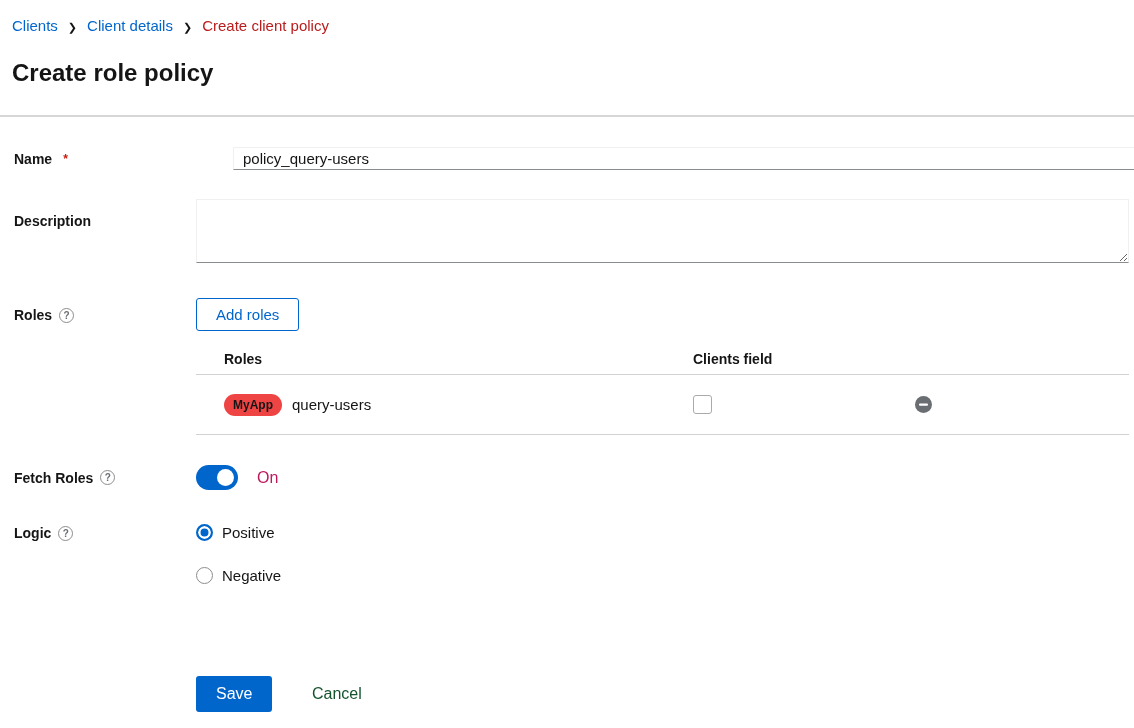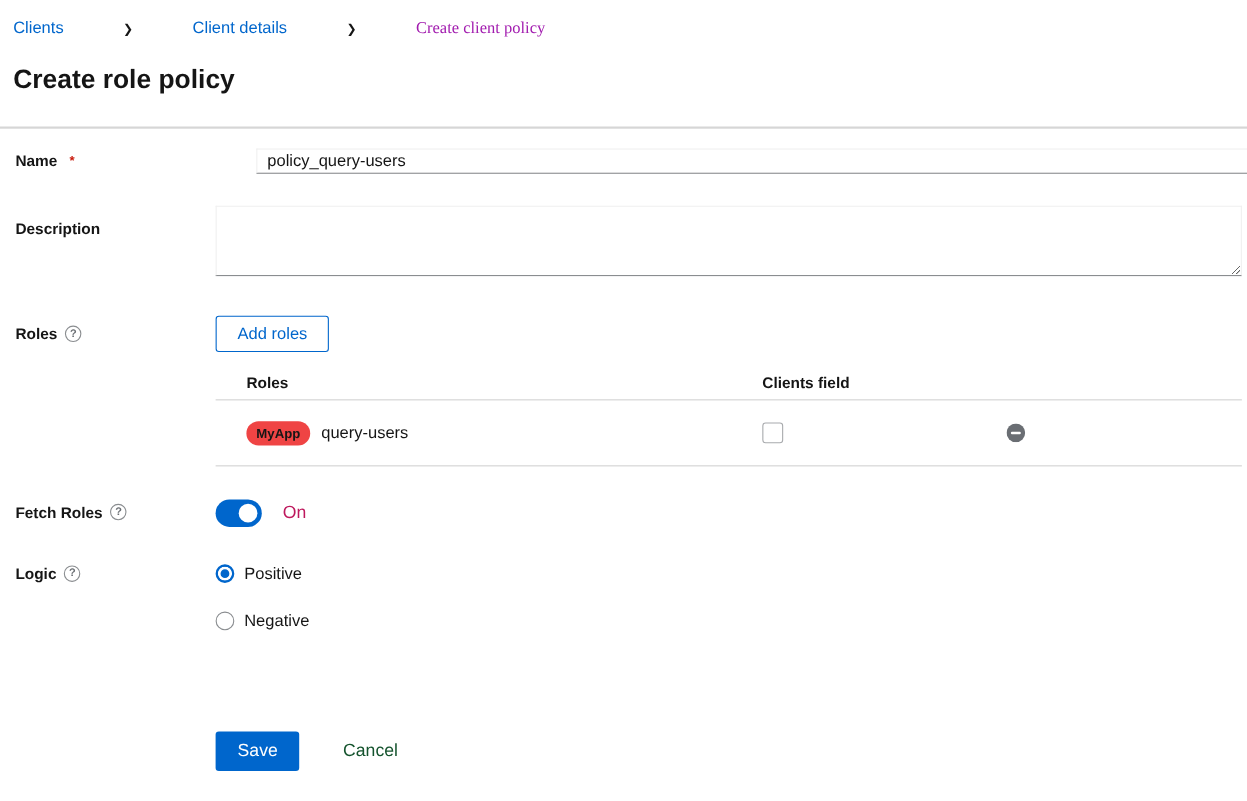--- a/index.html
+++ b/index.html
@@ -1,28 +1,28 @@
 <!DOCTYPE html>
 <html><head>
 <meta charset="utf-8">
 <style>
   * { margin: 0; padding: 0; box-sizing: border-box; }
   html, body { width: 1134px; height: 728px; background: #fff; overflow: hidden; }
   body { font-family: "Liberation Sans", "DejaVu Sans", sans-serif; color: #151515; }
 
   
   .page-header { padding: 17px 12px 27px 12px; border-bottom: 2px solid #d6d6d6; background: #fff; }
-  .breadcrumb { display: flex; align-items: center; font-size: 15px; line-height: 18px; gap: 44px; }
+  .breadcrumb { display: flex; align-items: center; font-size: 15px; line-height: 18px; }
   .breadcrumb a { color: #0066cc; text-decoration: none; cursor: pointer; }
   .breadcrumb .sep { margin: 0 10px; font-size: 11px; color: #151515; font-weight: bold; transform: translateY(1px); }
-  .breadcrumb .current { color: #a21caf; font-family: Liberation Serif, serif; }
+  .breadcrumb .current { color: #b91c1c; }
   h1.page-title { margin-top: 23px; font-size: 24px; line-height: 30px; font-weight: bold; color: #151515; letter-spacing: 0; }
 
   
-  .form { padding-top: 18px; }
+  .form { padding-top: 30px; }
   .form-row { display: flex; }
   .label-col { width: 196px; min-width: 196px; padding-left: 14px; }
   .field-col { flex: 1; margin-right: 5px; }
   .field-label { font-size: 14px; font-weight: bold; color: #151515; display: inline-flex; align-items: center; gap: 7px; }
   .required-star { color: #c9190b; font-size: 12px; vertical-align: top; margin-left: 4px; }
   .help-icon { display: inline-flex; align-items: center; justify-content: center; width: 15px; height: 15px;
                border: 1px solid #8a8d90; border-radius: 50%; color: #6a6e73; font-size: 10px; font-weight: bold;
                cursor: pointer; background: #fff; }
 
   

